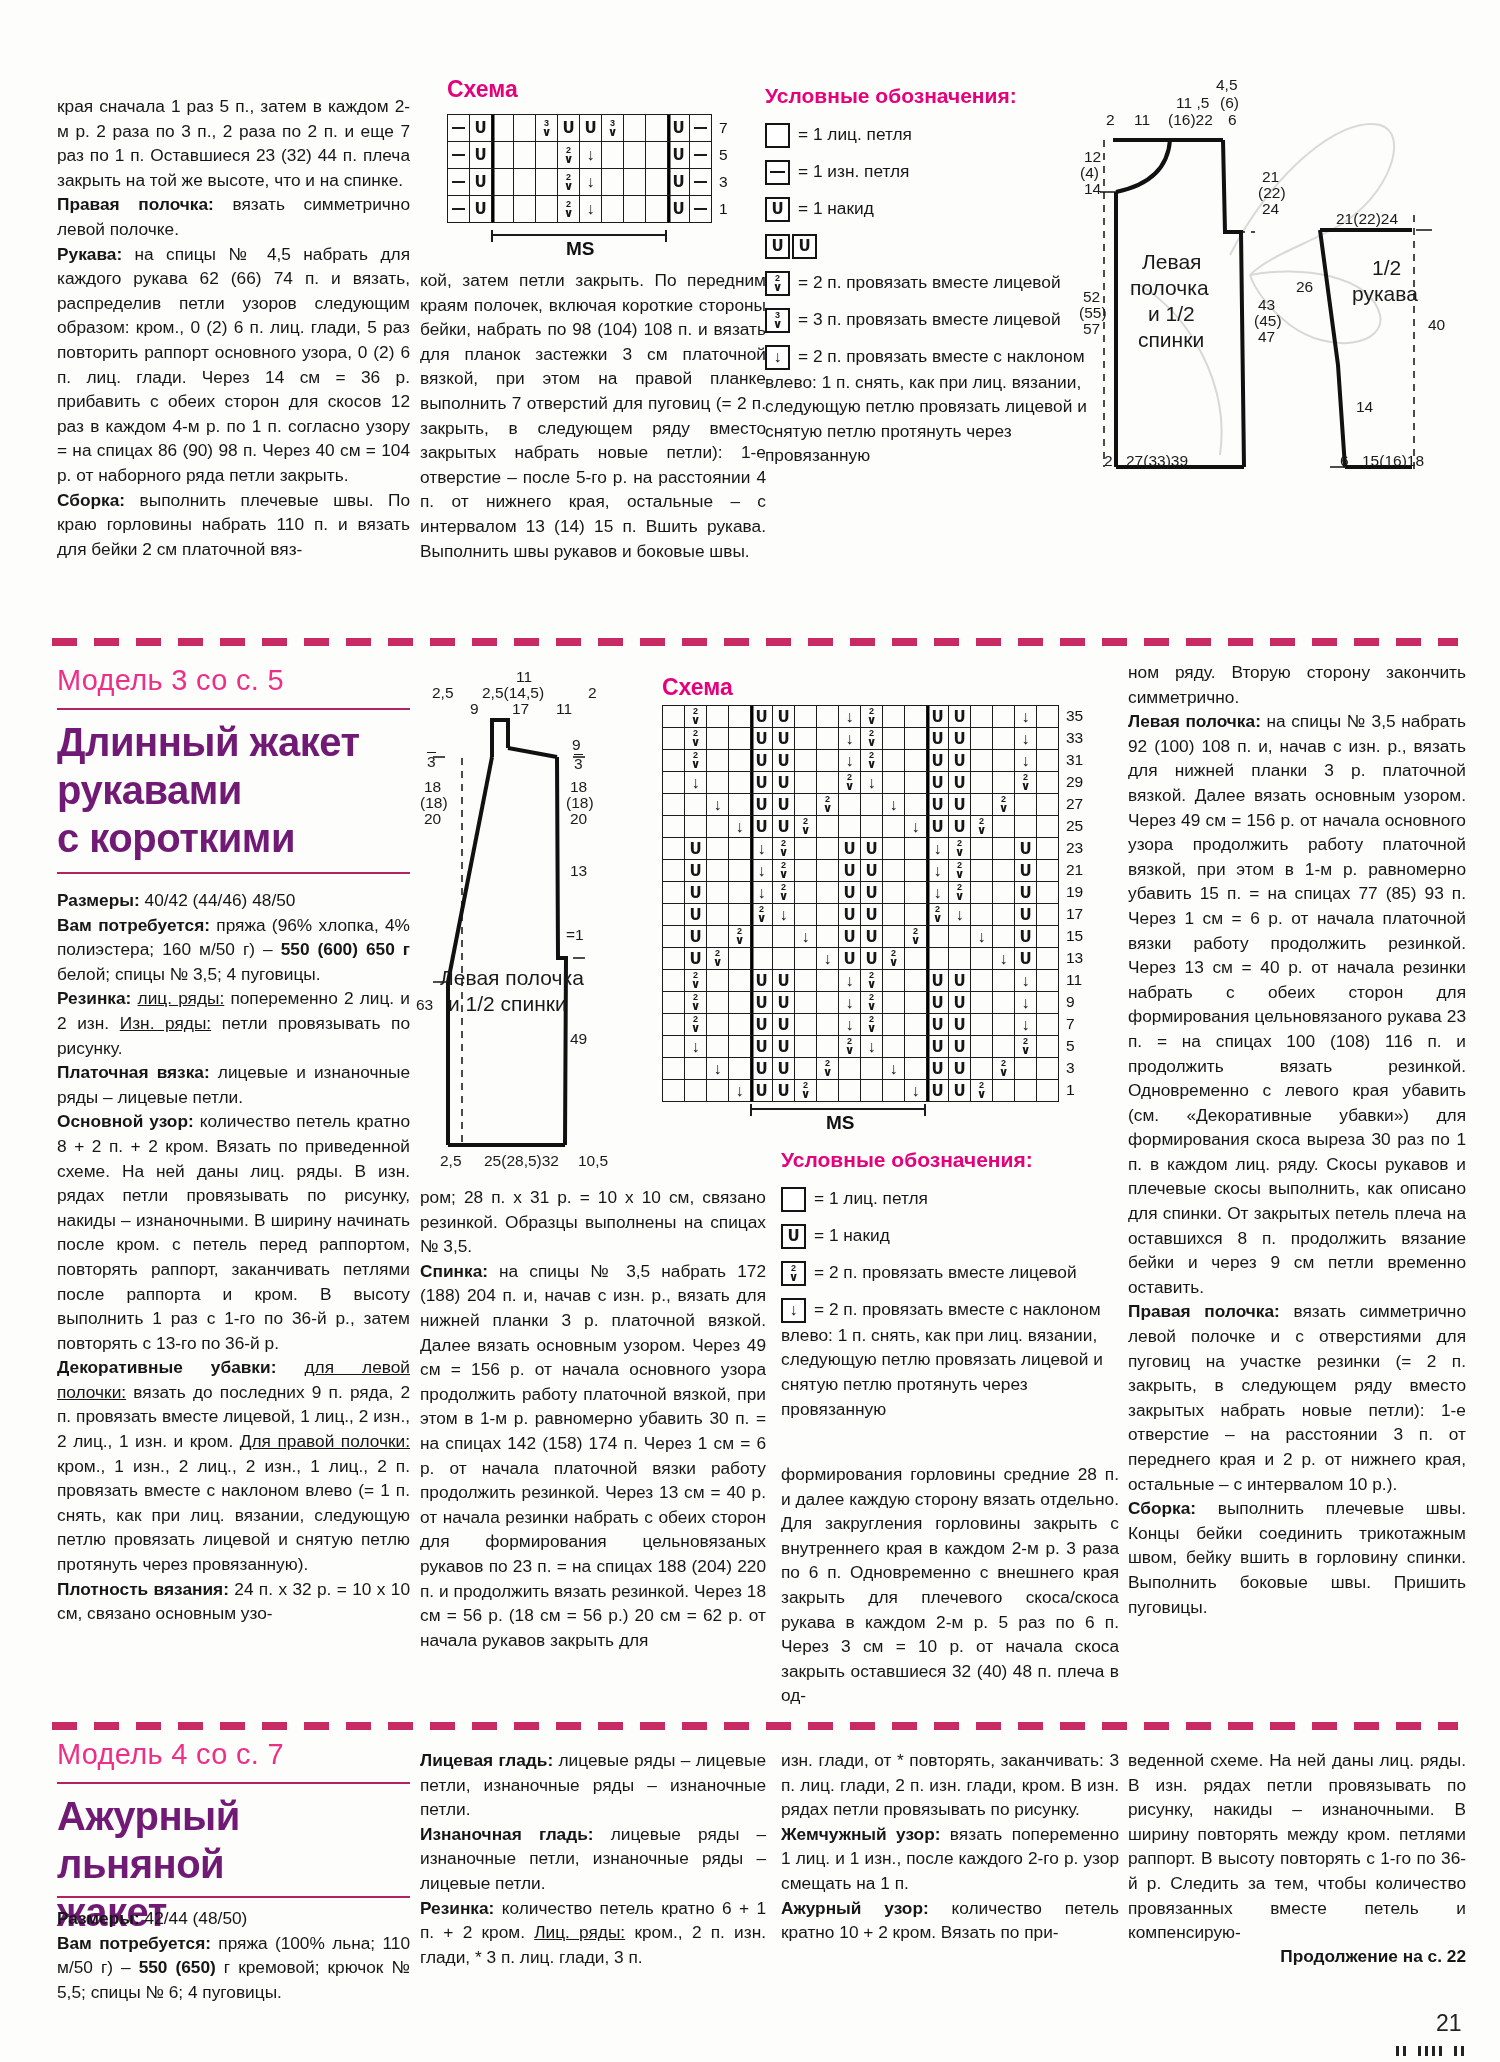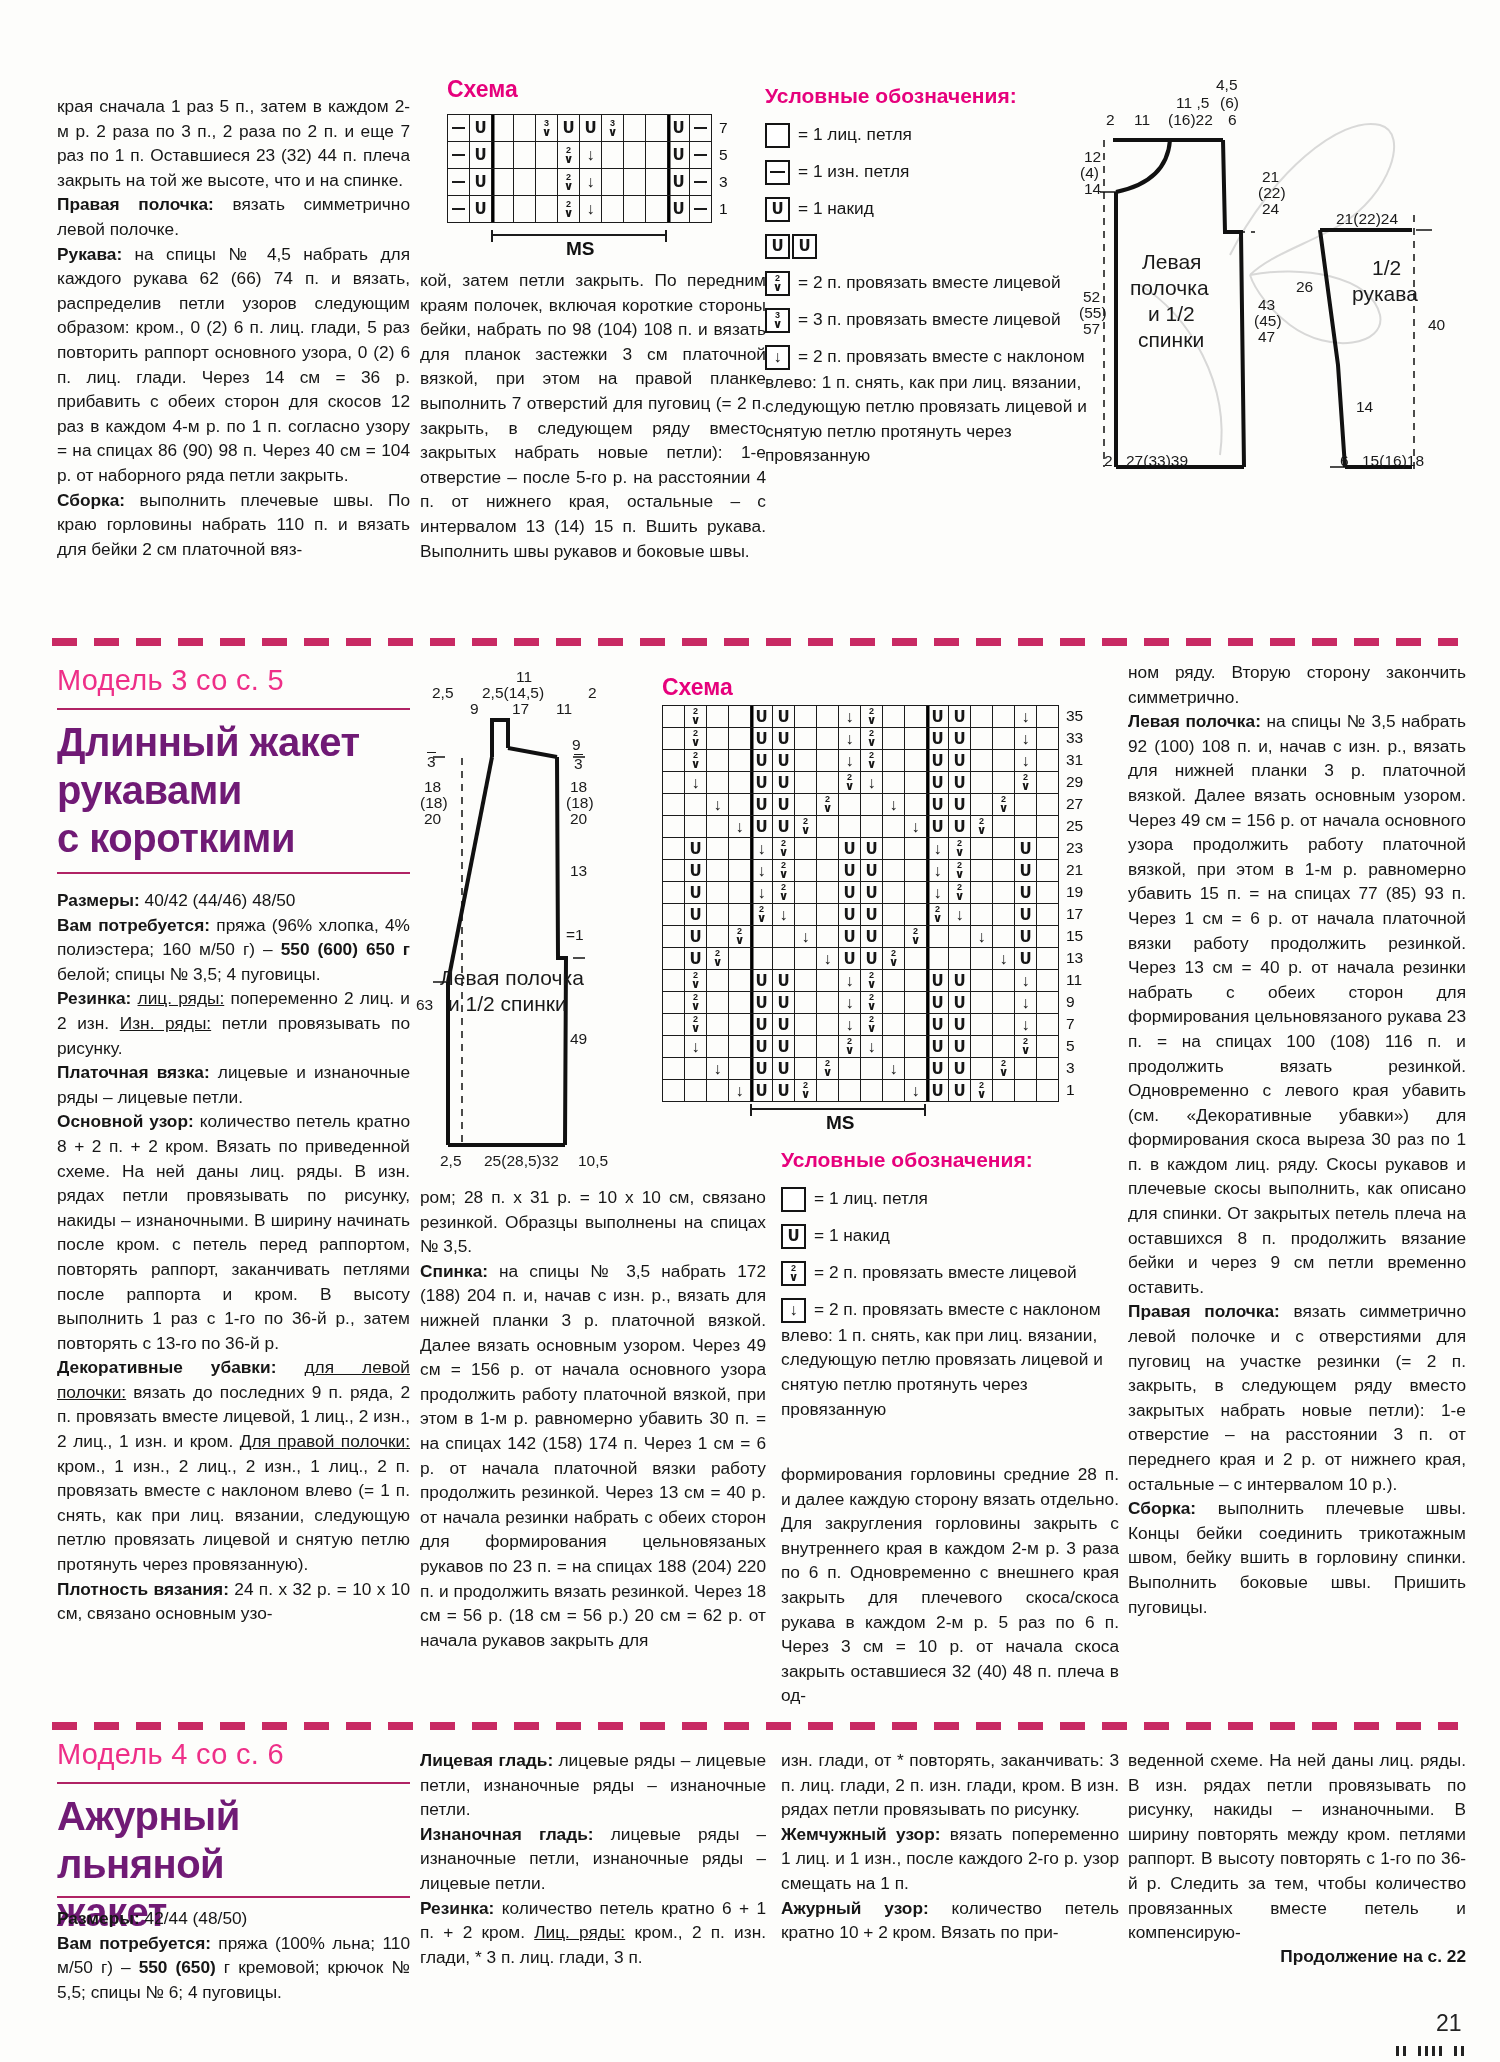--- a/index.html
+++ b/index.html
@@ -1140,21 +1140,21 @@
 
   <div class="col" style="left:1128px;top:660px;width:338px;height:1052px;">
       <p><span>ном ряду. Вторую сторону закончить симметрично.</span></p>
       <p><b>Левая полочка:</b><span> на спицы № 3,5 набрать 92 (100) 108 п. и, начав с изн. р., вязать для нижней планки 3 р. платочной вязкой. Далее вязать основным узором. Через 49 см = 156 р. от начала основного узора продолжить работу платочной вязкой, при этом в 1-м р. равномерно убавить 15 п. = на спицах 77 (85) 93 п. Через 1 см = 6 р. от начала платочной вязки работу продолжить резинкой. Через 13 см = 40 р. от начала резинки набрать с обеих сторон для формирования цельновязаного рукава 23 п. = на спицах 100 (108) 116 п. и продолжить вязать резинкой. Одновременно с левого края убавить (см. «Декоративные убавки») для формирования скоса выреза 30 раз по 1 п. в каждом лиц. ряду. Скосы рукавов и плечевые скосы выполнить, как описано для спинки. От закрытых петель плеча на оставшихся 8 п. продолжить вязание бейки и через 9 см петли временно оставить.</span></p>
       <p><b>Правая полочка:</b><span> вязать симметрично левой полочке и с отверстиями для пуговиц на участке резинки (= 2 п. закрыть, в следующем ряду вместо закрытых набрать новые петли): 1-е отверстие – на расстоянии 3 п. от переднего края и 2 р. от нижнего края, остальные – с интервалом 10 р.).</span></p>
       <p><b>Сборка:</b><span> выполнить плечевые швы. Концы бейки соединить трикотажным швом, бейку вшить в горловину спинки. Выполнить боковые швы. Пришить пуговицы.</span></p>
     </div>
 
   <div class="dashsep" style="left:52px;top:1722px;width:1406px;"></div>
 
-  <div class="h-model" style="left:57px;top:1738px;">Модель 4 со с. 6</div>
+  <div class="h-model" style="left:57px;top:1738px;">Модель 4 со с. 7</div>
   <div class="h-rule" style="left:57px;top:1782px;width:353px;"></div>
   <div class="h-title" style="left:57px;top:1792px;width:360px;">
     <div>Ажурный льняной</div>
     <div>жакет</div>
   </div>
   <div class="h-rule" style="left:57px;top:1896px;width:353px;"></div>
 
   <div class="col" style="left:57px;top:1906px;width:353px;height:140px;">
       <p><b>Размеры:</b><span> 42/44 (48/50)</span></p>
       <p><b>Вам потребуется:</b><span> пряжа (100% льна; 110 м/50 г) – </span><b>550 (650)</b><span> г кремовой; крючок № 5,5; спицы № 6; 4 пуговицы.</span></p>

